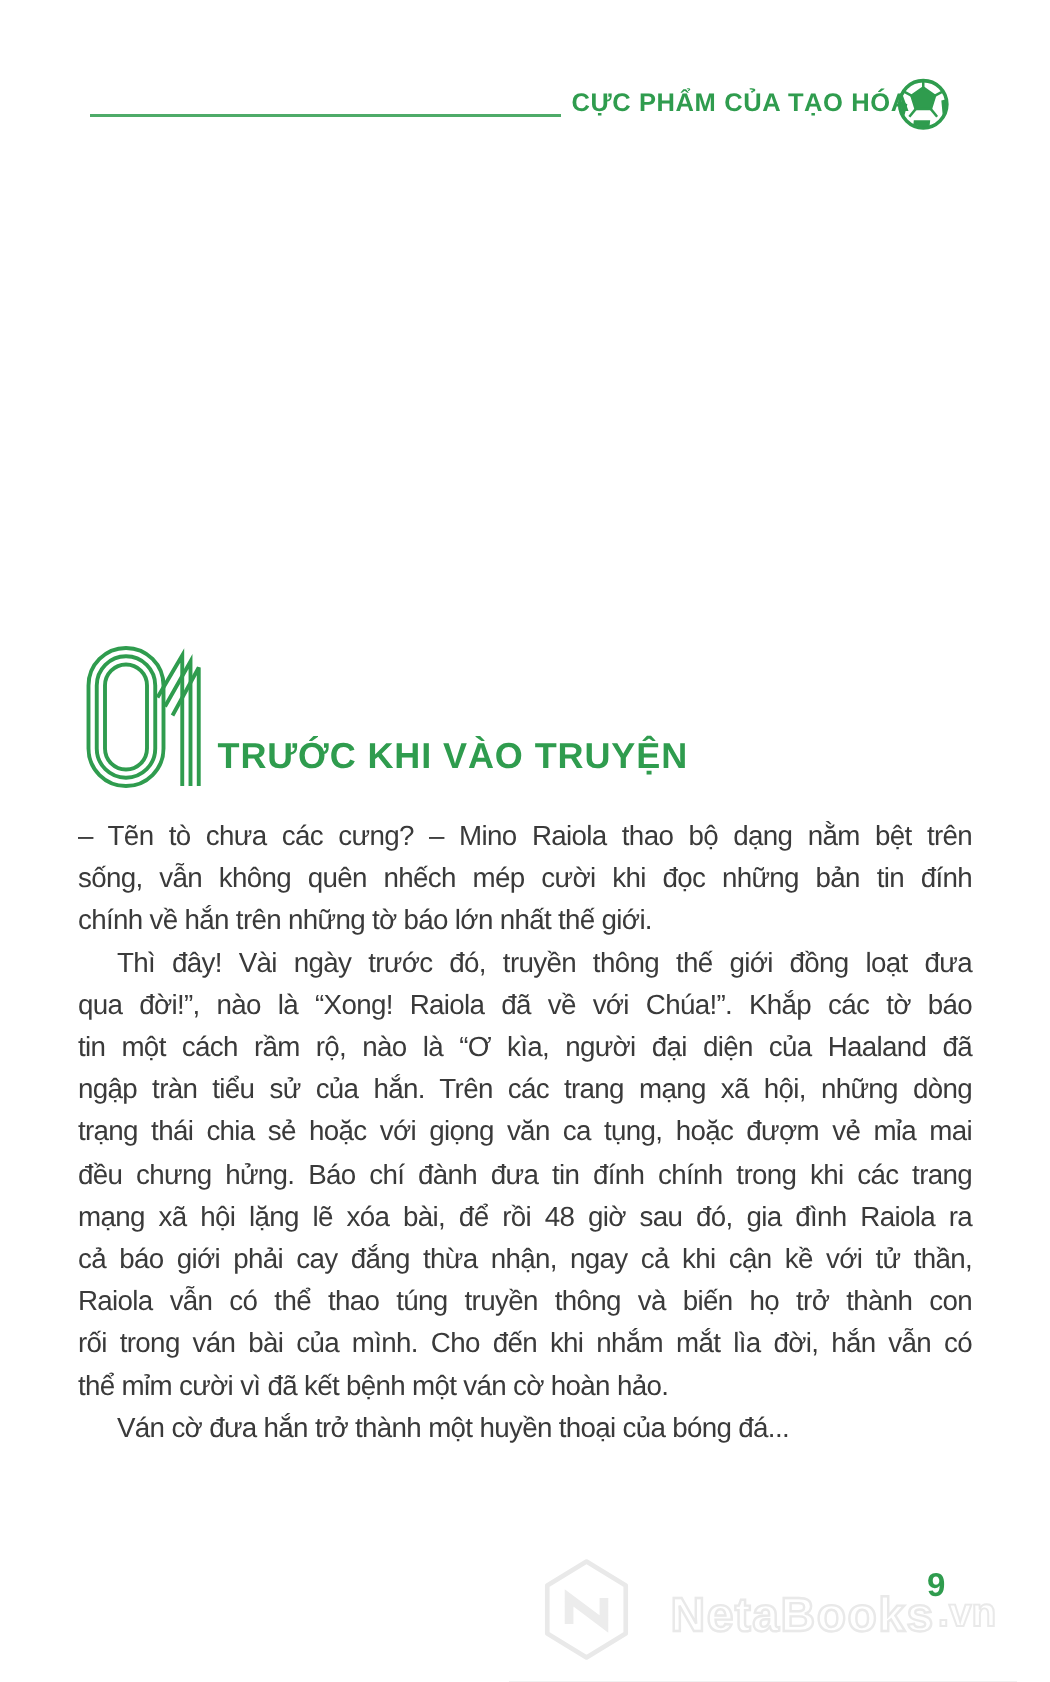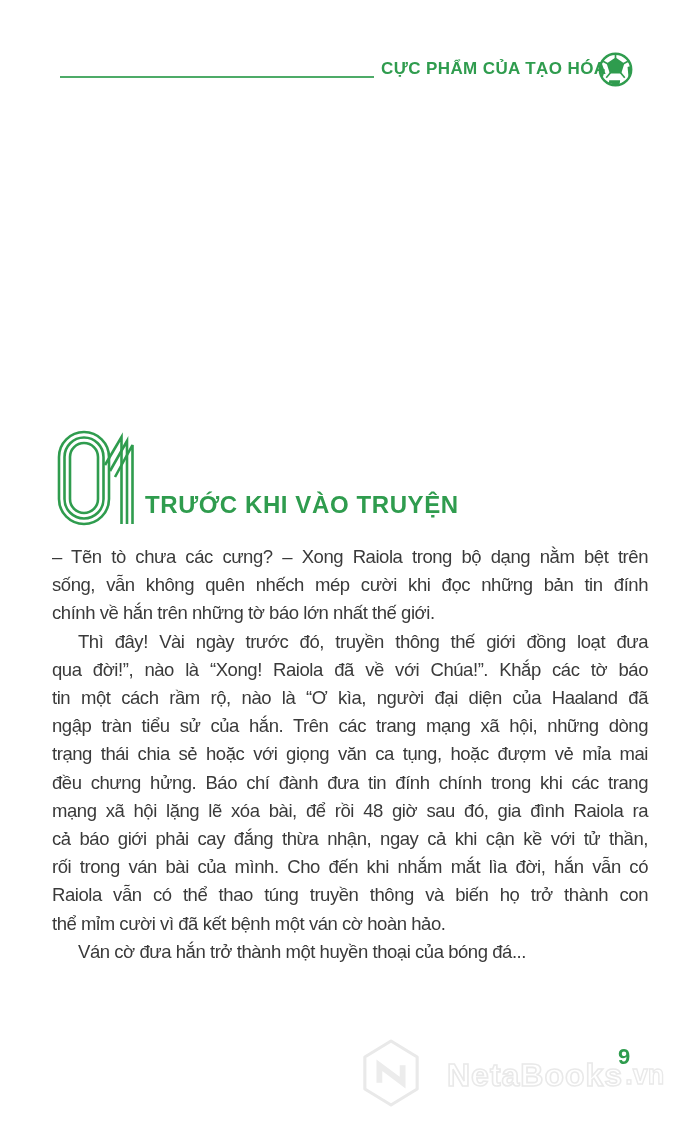--- a/index.html
+++ b/index.html
@@ -117,33 +117,33 @@
         <rect x="13" y="13" width="28" height="70" rx="14"></rect>
         <polyline points="48,35 64.5,7  64.5,94"></polyline>
         <polyline points="53,41 70,11  70,94"></polyline>
         <polyline points="58,47 75.5,15 75.5,94"></polyline>
       </g>
     </svg>
   </span>
   <div class="chapter-title">TRƯỚC KHI VÀO TRUYỆN</div>
 
   <div class="body-text">
-      <div class="line">– Tẽn tò chưa các cưng? – Xong Raiola trong bộ dạng nằm bệt trên</div>
+      <div class="line">– Tẽn tò chưa các cưng? – Mino Raiola thao bộ dạng nằm bệt trên</div>
       <div class="line">sống, vẫn không quên nhếch mép cười khi đọc những bản tin đính</div>
       <div class="line para-end">chính về hắn trên những tờ báo lớn nhất thế giới.</div>
       <div class="line indent">Thì đây! Vài ngày trước đó, truyền thông thế giới đồng loạt đưa</div>
       <div class="line">qua đời!”, nào là “Xong! Raiola đã về với Chúa!”. Khắp các tờ báo</div>
       <div class="line">tin một cách rầm rộ, nào là “Ơ kìa, người đại diện của Haaland đã</div>
       <div class="line">ngập tràn tiểu sử của hắn. Trên các trang mạng xã hội, những dòng</div>
       <div class="line">trạng thái chia sẻ hoặc với giọng văn ca tụng, hoặc đượm vẻ mỉa mai</div>
       <div class="line">đều chưng hửng. Báo chí đành đưa tin đính chính trong khi các trang</div>
       <div class="line">mạng xã hội lặng lẽ xóa bài, để rồi 48 giờ sau đó, gia đình Raiola ra</div>
       <div class="line">cả báo giới phải cay đắng thừa nhận, ngay cả khi cận kề với tử thần,</div>
+      <div class="line">Raiola vẫn có thể thao túng truyền thông và biến họ trở thành con</div>
       <div class="line">rối trong ván bài của mình. Cho đến khi nhắm mắt lìa đời, hắn vẫn có</div>
-      <div class="line">Raiola vẫn có thể thao túng truyền thông và biến họ trở thành con</div>
       <div class="line para-end">thể mỉm cười vì đã kết bệnh một ván cờ hoàn hảo.</div>
       <div class="line para-end indent">Ván cờ đưa hắn trở thành một huyền thoại của bóng đá...</div>
     </div>
 
   <div class="watermark">
     <span>
       <svg width="62" height="70" viewBox="0 0 64 72">
         <polygon points="32,3 59,19.5 59,52.5 32,69 5,52.5 5,19.5" fill="none" stroke="#E9E9E9" stroke-width="3.2" stroke-linejoin="round"></polygon>
         <polyline points="20,46 20,28 44,46 44,28" fill="none" stroke="#ECECEC" stroke-width="6" stroke-linejoin="miter"></polyline>
       </svg>

